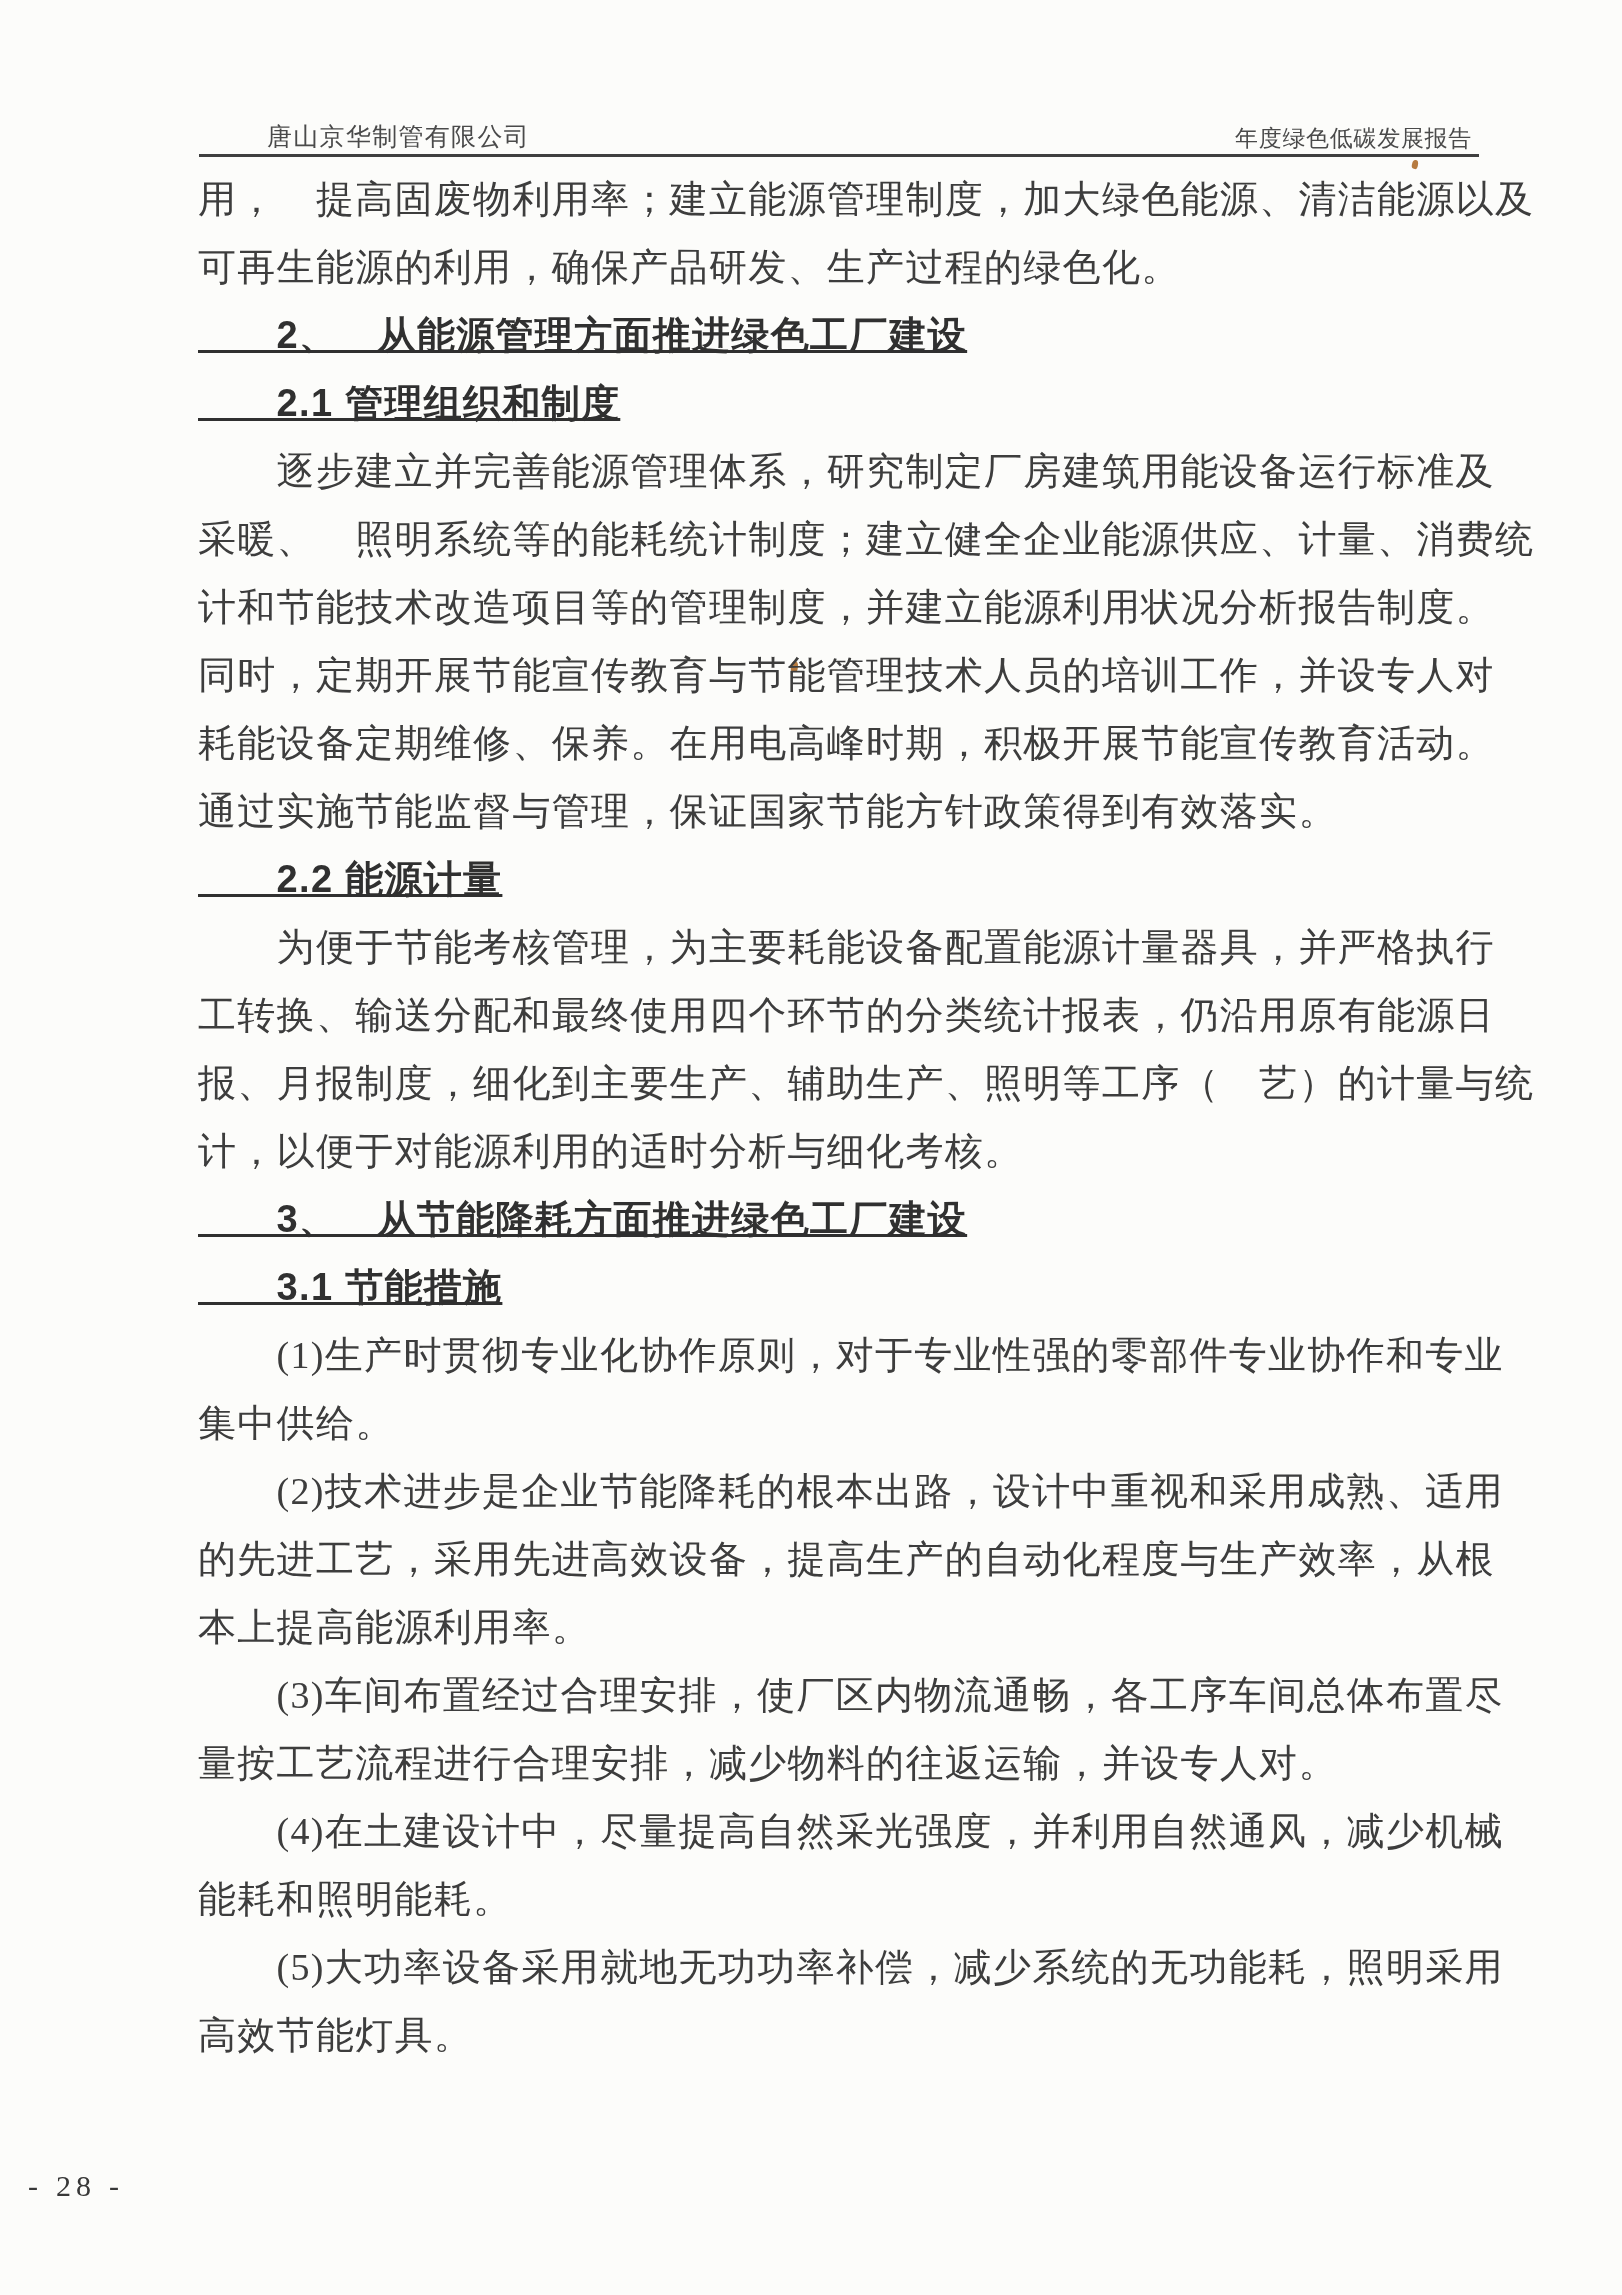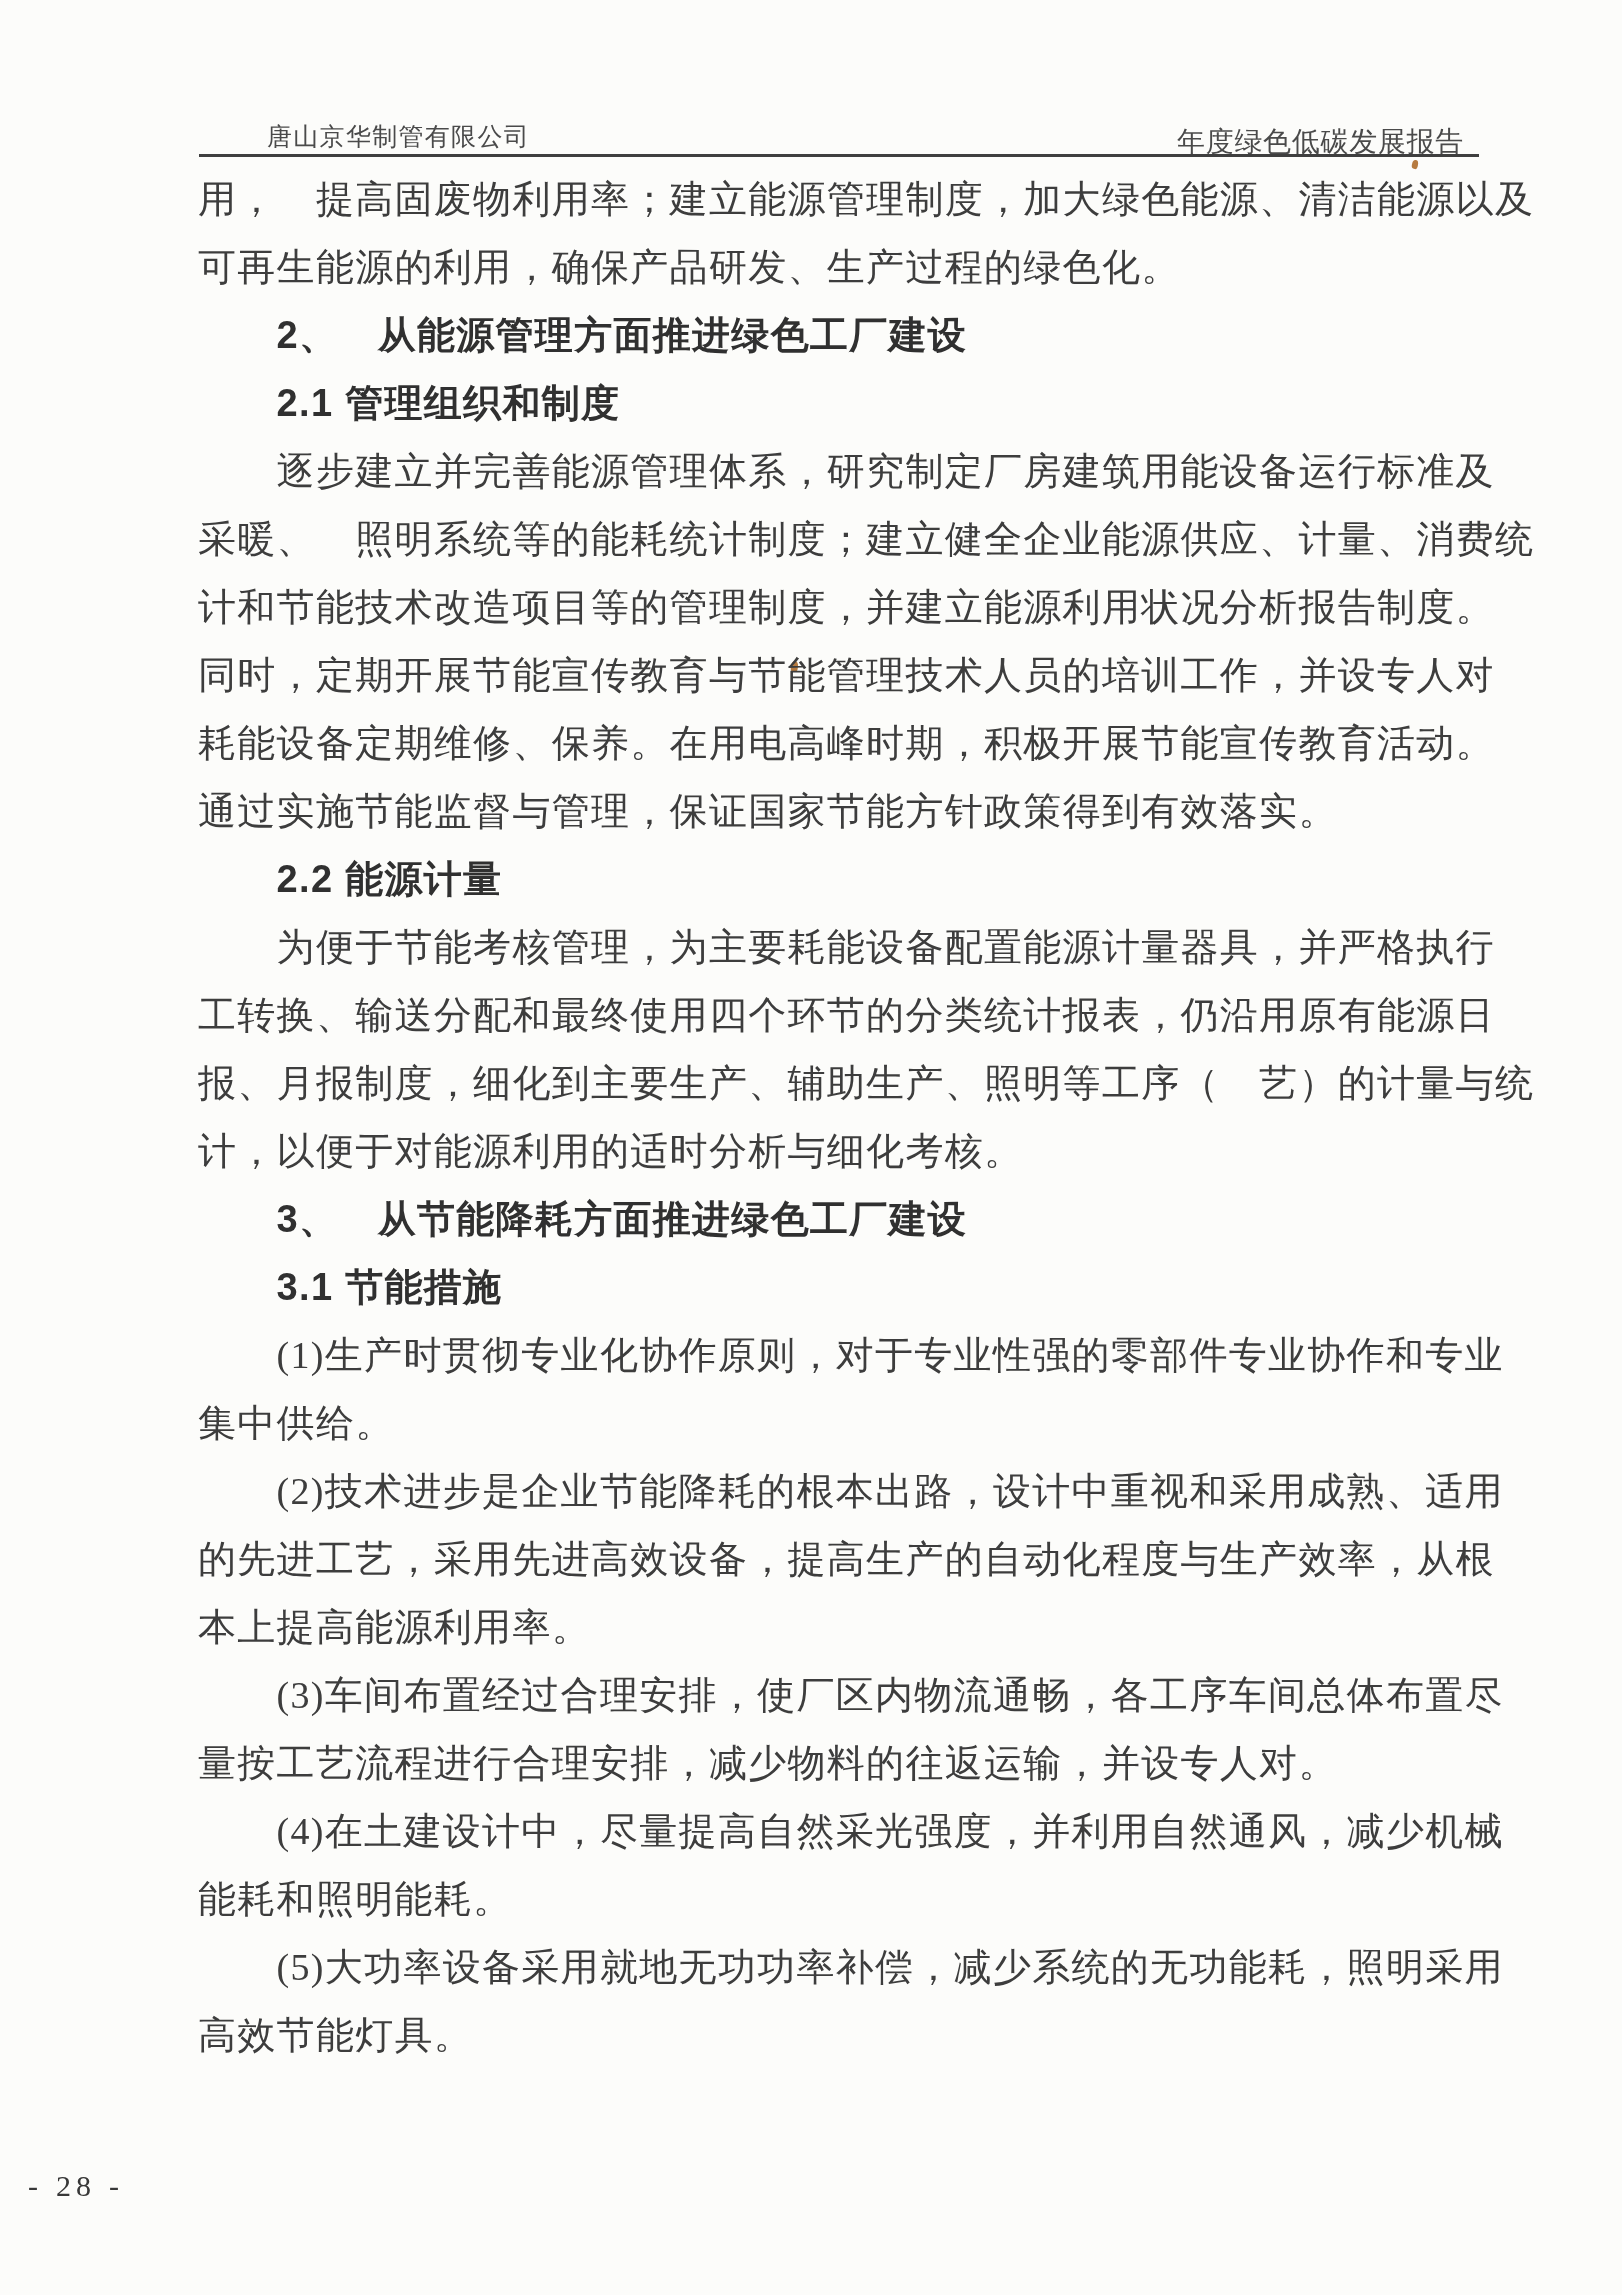--- a/index.html
+++ b/index.html
@@ -24,23 +24,23 @@
     position: absolute;
     left: 239px;
     top: 120px;
     font-size: 25px;
     letter-spacing: 1.3px;
     color: var(--header-text, #4a4a4a);
     white-space: nowrap;
   }
   .header-title {
     position: absolute;
-    left: 1149px;
+    left: 1207px;
     top: 123px;
-    font-size: 28px;
+    font-size: 23px;
     letter-spacing: 0.7px;
     color: var(--header-text, #4a4a4a);
     white-space: nowrap;
   }
   .header-rule {
     position: absolute;
     left: 171px;
     top: 154px;
     width: 1280px;
     height: 2.6px;
@@ -58,20 +58,21 @@
     font-size: 38px;
     letter-spacing: 1.3px;
     color: var(--body-text, #3d3d3d);
     white-space: nowrap;
   }
   .heading-line {
     font-family: "Liberation Sans", "DejaVu Sans", sans-serif;
     font-weight: 700;
     color: var(--heading-text, #303030);
     letter-spacing: 1.3px;
+    text-decoration: underline;
   }
   .footer {
     position: absolute;
     left: 0;
     top: 2163px;
     width: 1623px;
     height: 46px;
     line-height: 46px;
     text-align: left;
     font-size: 30px;

